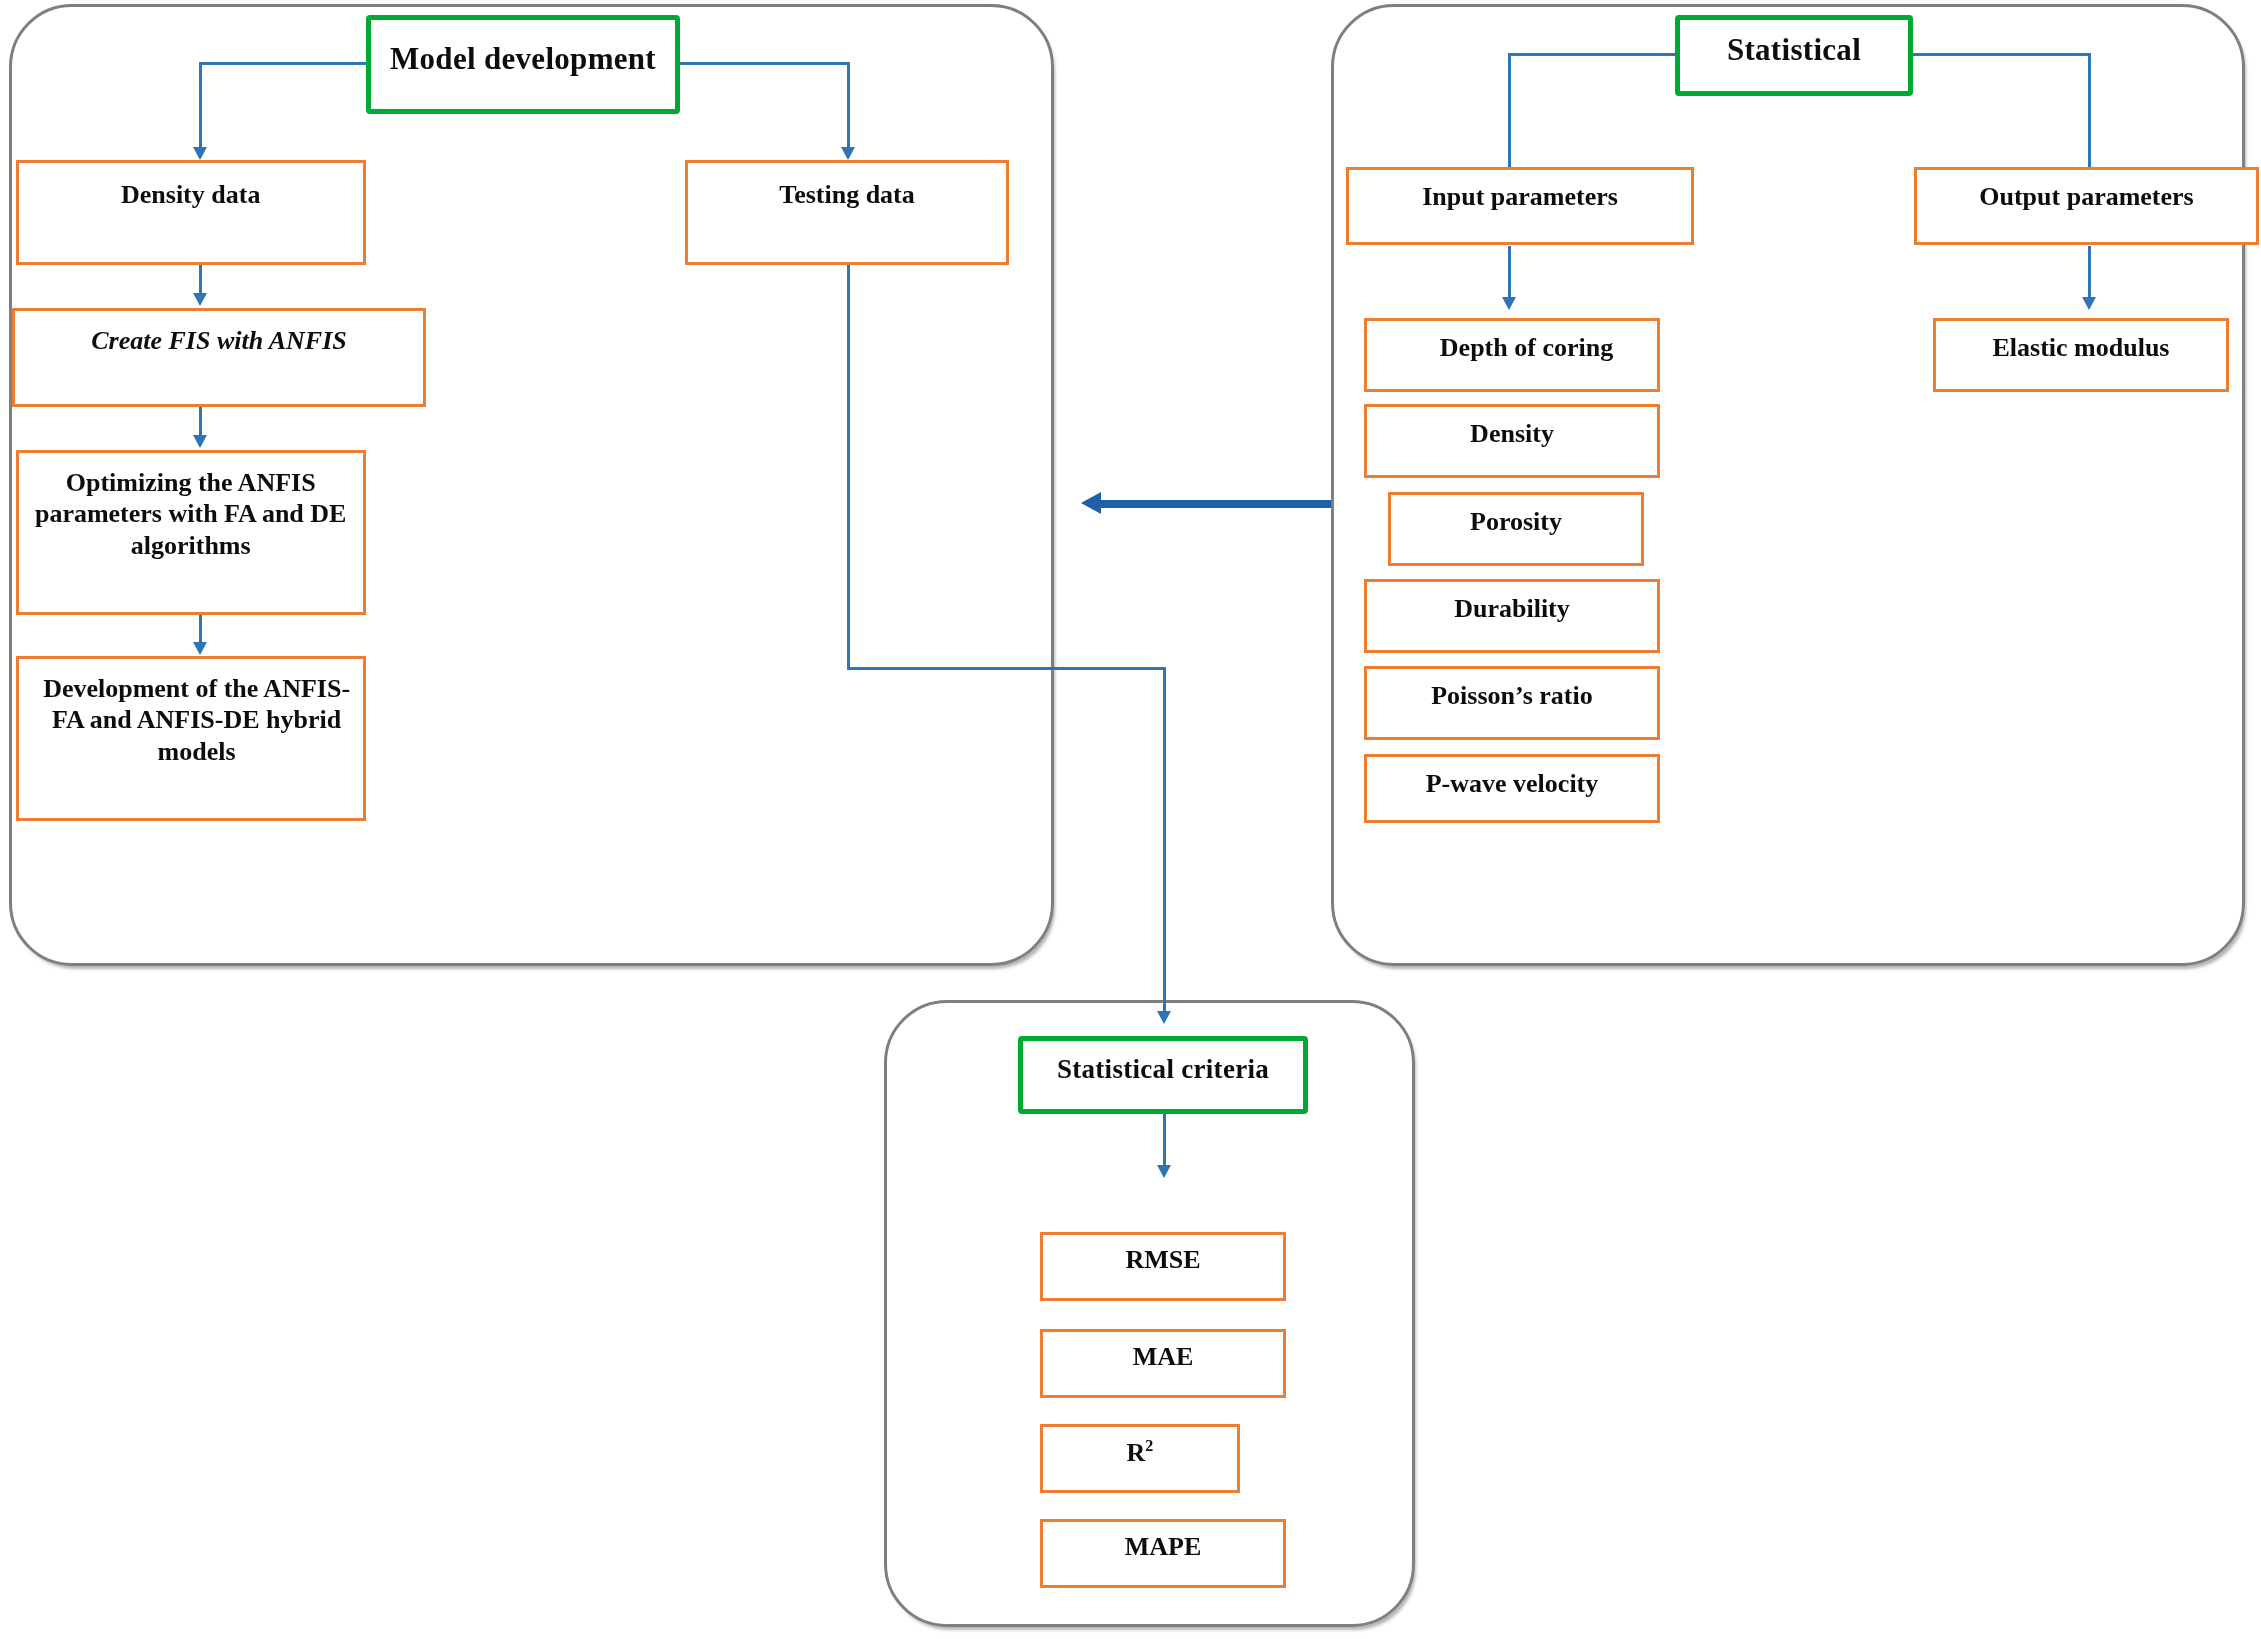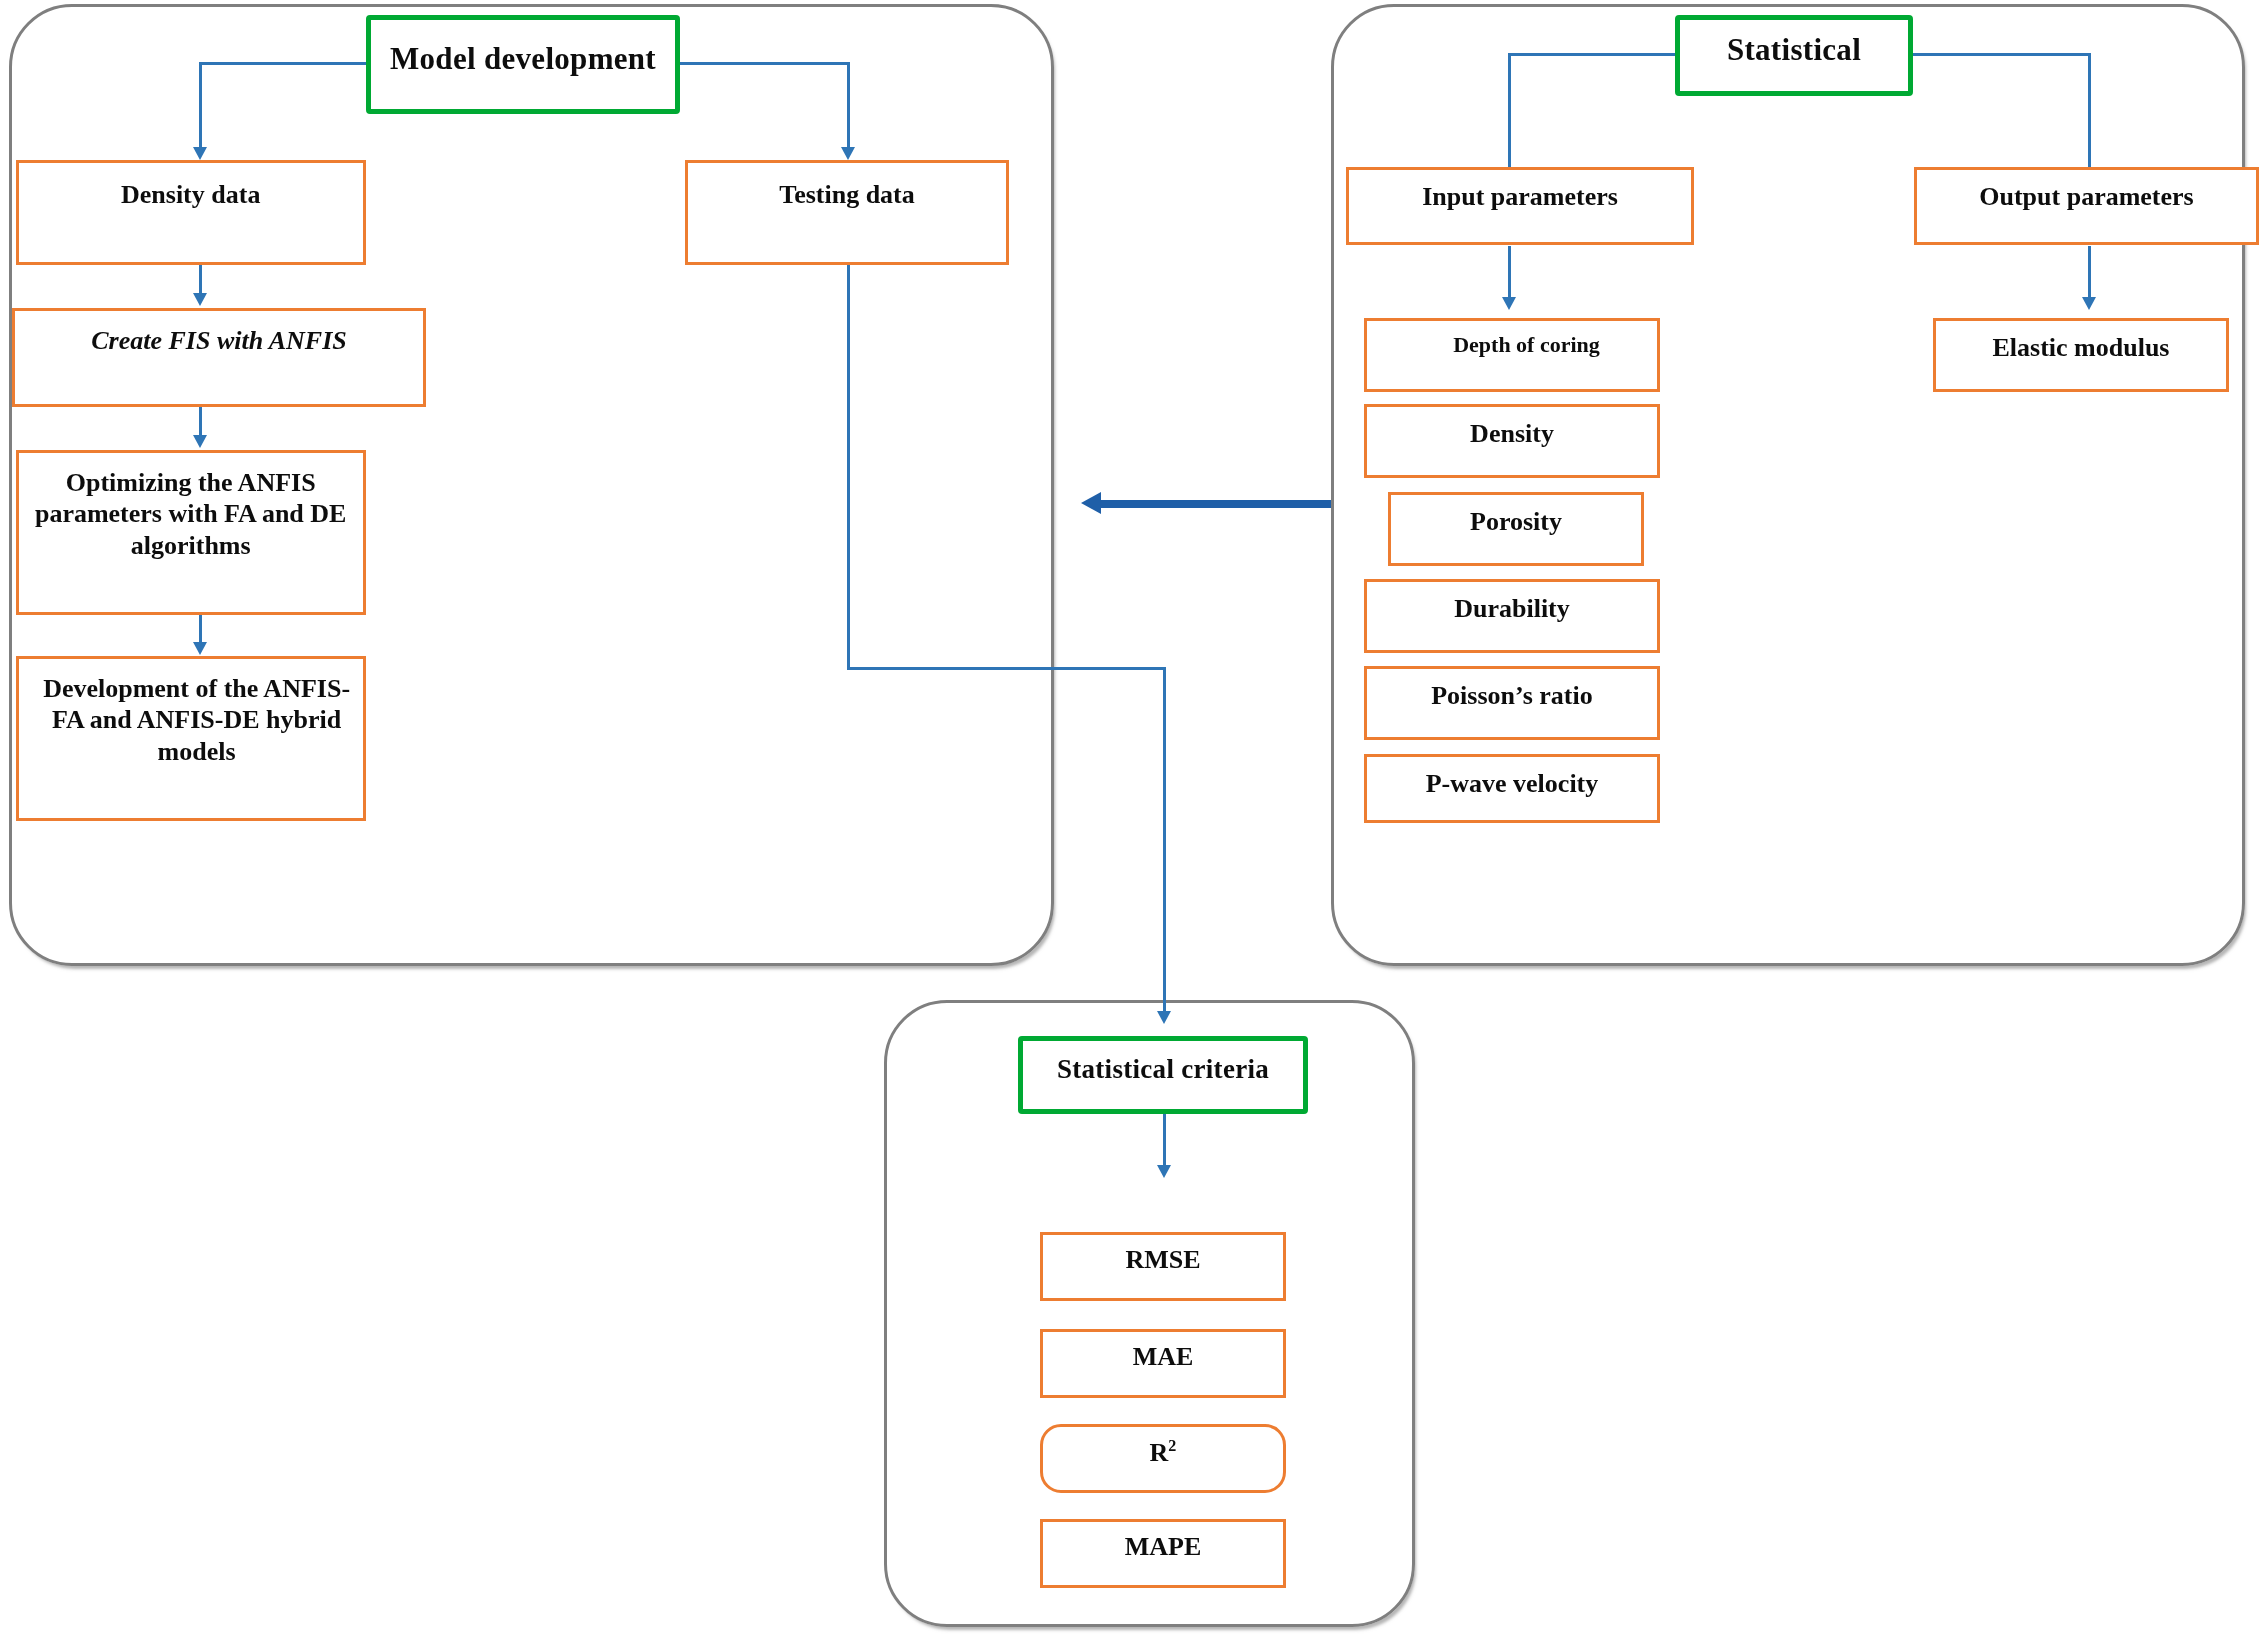--- a/index.html
+++ b/index.html
@@ -176,21 +176,21 @@
     <span class="node-text" style="font-size:26px; margin-top:10.5px;">Output parameters</span>
   </div>
 
   <div class="conn v" style="left:1508px; top:246px; height:54px;"></div>
   <div class="arrow-down" style="left:1502px; top:297px;"></div>
 
   <div class="conn v" style="left:2088px; top:246px; height:54px;"></div>
   <div class="arrow-down" style="left:2082px; top:297px;"></div>
 
   <div class="orange-node" style="left:1364px; top:318px; width:296px; height:74px;">
-    <span class="node-text" style="font-size:22px; margin-top:10.5px;margin-left:29px;">Depth of coring</span>
+    <span class="node-text" style="font-size:26px; margin-top:10.5px;margin-left:29px;">Depth of coring</span>
   </div>
 
   <div class="orange-node" style="left:1364px; top:404px; width:296px; height:74px;">
     <span class="node-text" style="font-size:26px; margin-top:10.5px;">Density</span>
   </div>
 
   <div class="orange-node" style="left:1364px; top:492px; width:256px; height:74px;margin-left:24px;">
     <span class="node-text" style="font-size:26px; margin-top:10.5px;">Porosity</span>
   </div>
 
@@ -223,21 +223,21 @@
   <div class="arrow-down" style="left:1157px; top:1165px;"></div>
 
   <div class="orange-node" style="left:1040px; top:1232px; width:246px; height:69px;">
     <span class="node-text" style="font-size:26px; margin-top:9.4px;">RMSE</span>
   </div>
 
   <div class="orange-node" style="left:1040px; top:1329px; width:246px; height:69px;">
     <span class="node-text" style="font-size:26px; margin-top:9.4px;">MAE</span>
   </div>
 
-  <div class="orange-node" style="left:1040px; top:1424px; width:246px; height:69px;border-radius:21px;">
+  <div class="orange-node" style="left:1040px; top:1424px; width:200px; height:69px;">
     <span class="node-text" style="font-size:26px; margin-top:9.4px;">
       <span>R</span><sup>2</sup>
     </span>
   </div>
 
   <div class="orange-node" style="left:1040px; top:1519px; width:246px; height:69px;">
     <span class="node-text" style="font-size:26px; margin-top:9.4px;">MAPE</span>
   </div>
 
 </div>

